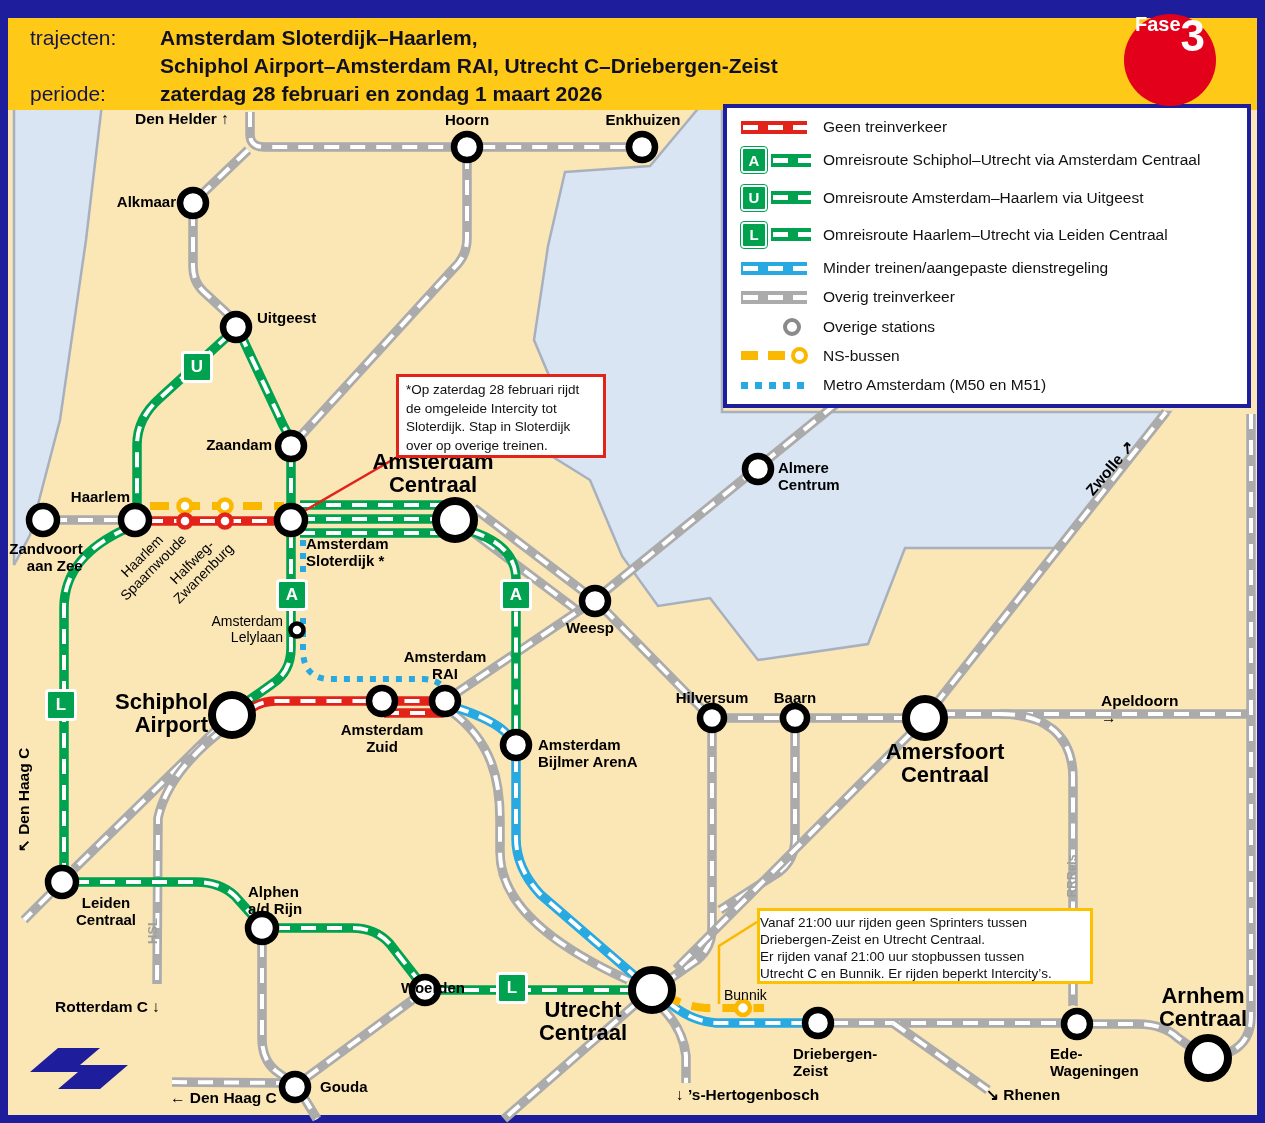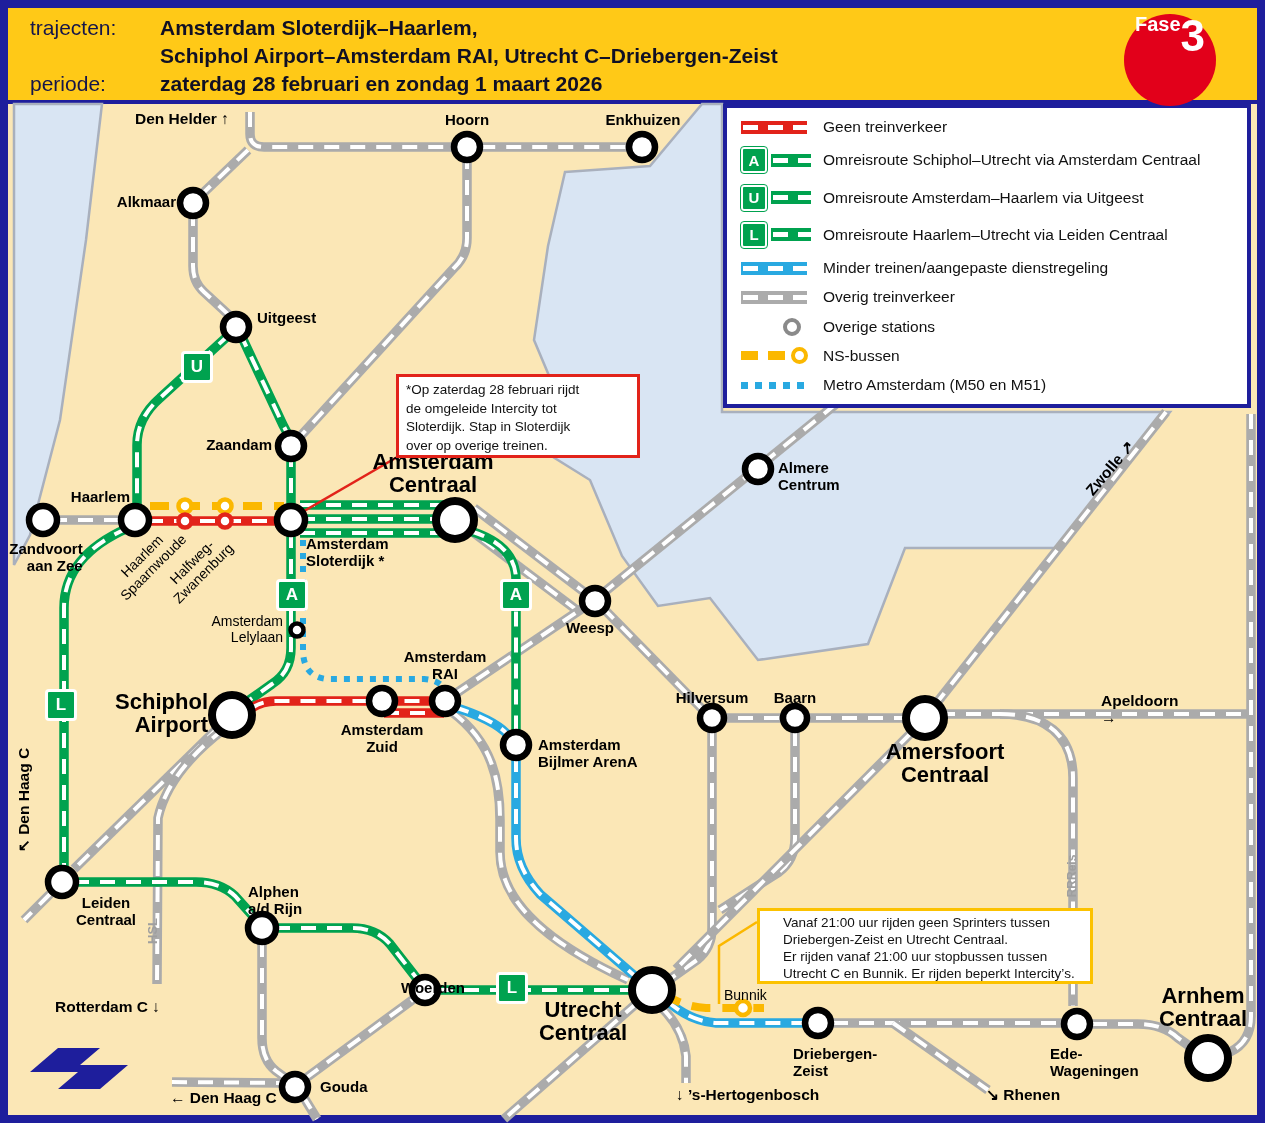--- a/index.html
+++ b/index.html
@@ -1,18 +1,18 @@
 <!DOCTYPE html>
 <html style="--navy: #1e1e9c; --header_yellow: #ffc917; --fase_red: #e2001a; --map_cream: #fbe7b6; --water: #d9e5f3; --coast: #a9b0bd; --rail_gray: #ababab; --rail_green: #00a24f; --rail_red: #e2231a; --rail_blue: #29a9e1; --bus_yellow: #fbb800; --note_red_border: #e2231a; --note_yellow_border: #fcc200;"><head>
 <meta charset="utf-8">
 <style>
   html,body{margin:0;padding:0;background:#555;}
   .page{position:relative;width:1265px;height:1123px;background:var(--navy);font-family:"Liberation Sans",sans-serif;overflow:hidden;}
   
-  .header{position:absolute;left:8px;top:8px;width:1249px;height:92px;background:var(--header_yellow);text-align:right;}
+  .header{position:absolute;left:8px;top:18px;width:1249px;height:92px;background:var(--header_yellow);text-align:right;}
   .hlabel{position:absolute;font-size:21px;color:#15154a;}
   .hvalue{position:absolute;font-size:21px;font-weight:bold;color:#101025;white-space:nowrap;}
   .fase{position:absolute;left:1124px;top:14px;width:92px;height:92px;border-radius:50%;background:var(--fase_red);z-index:40;
         display:flex;flex-direction:row;align-items:flex-start;justify-content:center;color:#fff;}
   .fase .f1{font-size:20px;font-weight:bold;line-height:20px;}
   .fase .f2{font-size:44px;font-weight:bold;line-height:44px;}
   
   .mapwrap{position:absolute;left:0;top:0;width:1265px;height:1123px;}
   svg{position:absolute;left:0;top:0;}
   .water{fill:var(--water);stroke:var(--coast);stroke-width:2.5;}
@@ -52,24 +52,24 @@
   .lbadge{width:22px;height:22px;background:var(--rail_green);border:2px solid #fff;outline:1px solid var(--rail_green);
           border-radius:3px;color:#fff;font-weight:bold;font-size:15px;display:flex;align-items:center;justify-content:center;flex:none;}
   .cbig{width:26px;height:26px;border:7px solid #000;border-radius:50%;background:#fff;flex:none;}
   .csml{width:13px;height:13px;border:5px solid #000;border-radius:50%;background:#fff;flex:none;}
   .cgray{width:10px;height:10px;border:4.5px solid #8a8a8a;border-radius:50%;background:#fff;flex:none;margin-left:42px;}
   .busline{width:46px;height:9px;background:repeating-linear-gradient(90deg,var(--bus_yellow) 0 17px,rgba(0,0,0,0) 17px 27px);flex:none;}
   .buscirc{width:9px;height:9px;border:4px solid var(--bus_yellow);border-radius:50%;background:#fff;flex:none;}
   .metroline{width:66px;height:7px;background:repeating-linear-gradient(90deg,var(--rail_blue) 0 7px,rgba(0,0,0,0) 7px 14px);flex:none;}
   
   .note{position:absolute;background:#fff;box-sizing:border-box;z-index:25;white-space:nowrap;}
-  .note.red{left:396px;top:374px;width:244px;height:84px;border:3px solid var(--note_red_border);
+  .note.red{left:396px;top:374px;width:210px;height:84px;border:3px solid var(--note_red_border);
             padding:4px 7px;font-size:13.5px;line-height:18.5px;color:#111;}
   .note.yellow{left:757px;top:908px;width:336px;height:76px;border:3px solid var(--note_yellow_border);
-            padding:3px 23px;font-size:13.5px;line-height:17px;color:#111;}
+            padding:3px 0;font-size:13.5px;line-height:17px;color:#111;}
 </style>
 </head>
 <body>
 
 <div class="page">
 
   <div class="mapwrap">
     <svg width="1265" height="1123" viewBox="0 0 1265 1123">
       <rect x="8" y="104" width="1249" height="1011" fill="var(--map_cream)"></rect>
 

